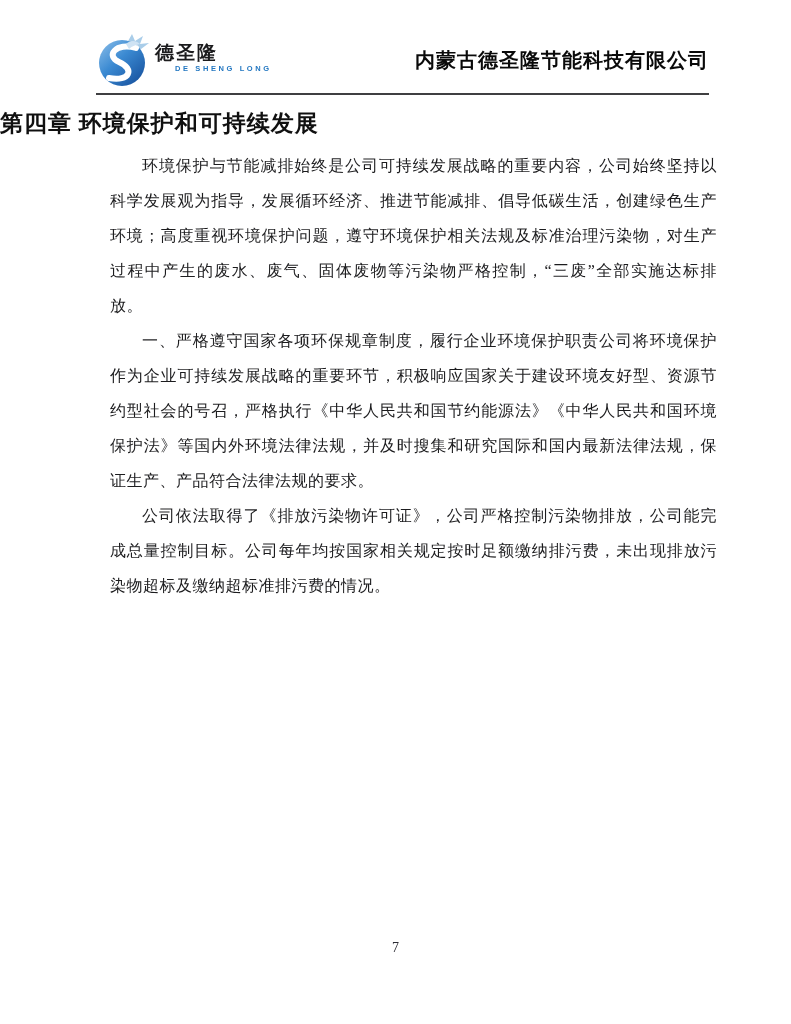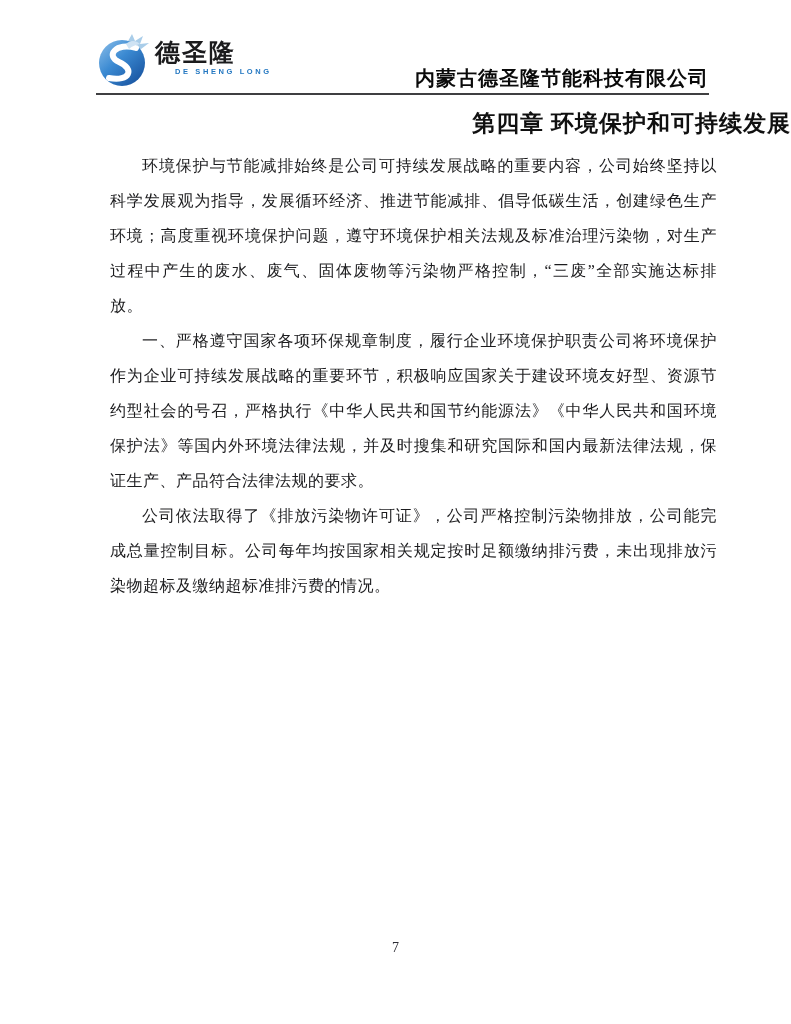--- a/index.html
+++ b/index.html
@@ -29,50 +29,50 @@
     gap: 4px;
   }
   .logo-text-block {
     display: flex;
     flex-direction: column;
     line-height: 1;
     padding-bottom: 6px;
   }
   .logo-cn {
     font-family: "Liberation Sans", "DejaVu Sans", sans-serif;
-    font-size: 25px;
+    font-size: 19px;
     font-weight: 700;
     color: #1b1b1d;
     letter-spacing: 2px;
   }
   .logo-en {
     font-family: "Liberation Sans", "DejaVu Sans", sans-serif;
     font-size: 7.5px;
     font-weight: 700;
     color: #2377c1;
     letter-spacing: 2.6px;
     margin-top: 3px;
     padding-left: 20px;
   }
   .company-name {
     font-size: 20px;
     font-weight: 700;
     color: #0a0a0a;
     letter-spacing: 1px;
-    padding-bottom: 0;
+    padding-bottom: 18px;
     white-space: nowrap;
   }
   .header-rule {
     margin: 1px 82px 0 96px;
     border-bottom: 2px solid #3f3f41;
   }
   
   .chapter-title {
     margin-top: 13px;
-    text-align: right;
+    text-align: left;
     font-size: 23px;
     font-weight: 700;
     color: #101010;
     letter-spacing: 1px;
   }
   
   .doc-body {
     margin: 9px 74px 0 110px;
     font-size: 16px;
     line-height: 35px;

